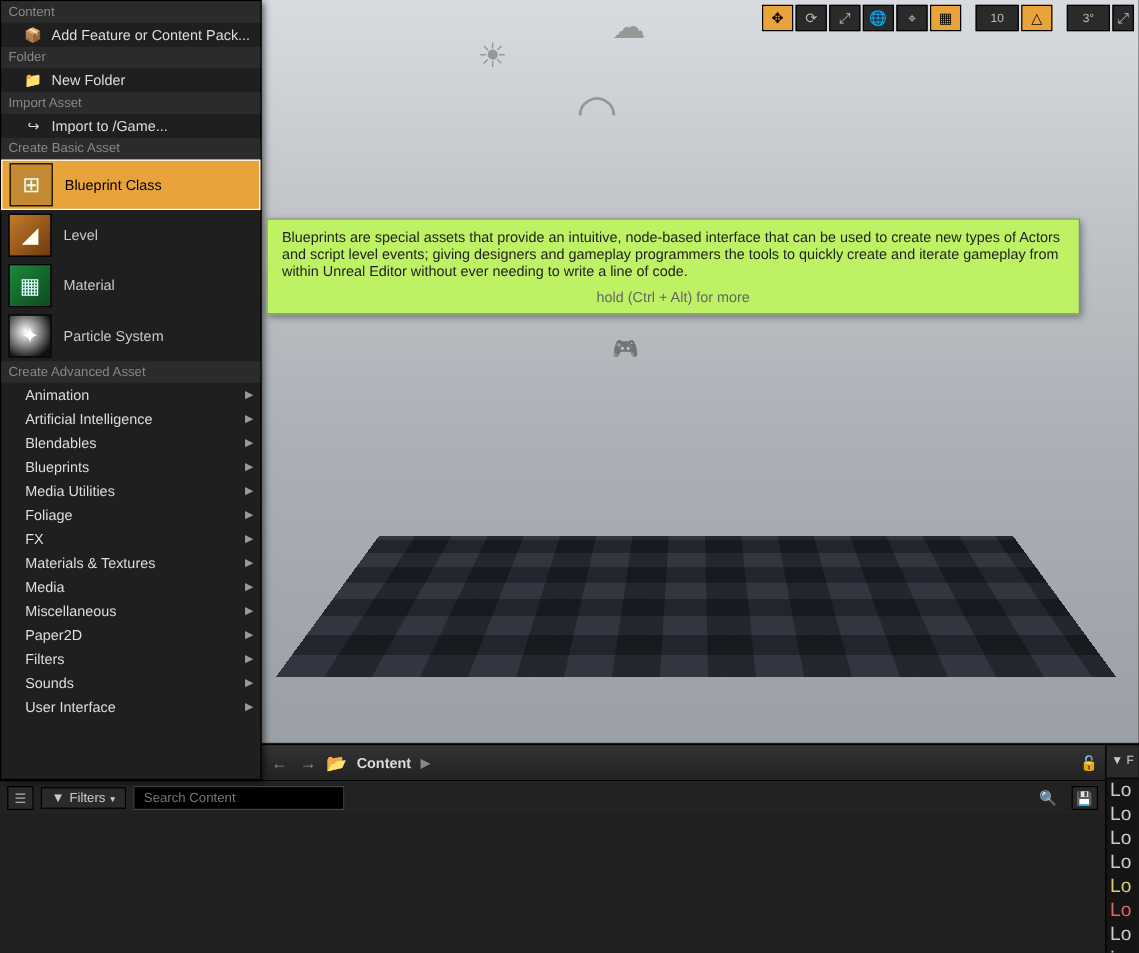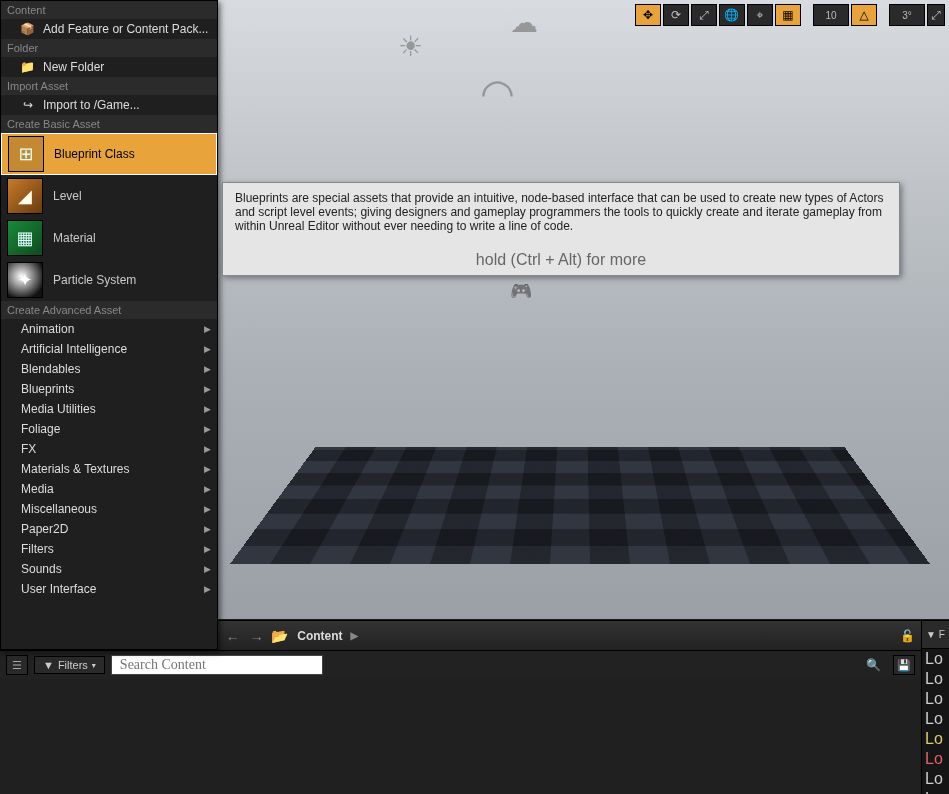--- a/index.html
+++ b/index.html
@@ -48,24 +48,24 @@
 .basic-asset.highlight .thumb { background: rgba(0,0,0,0.15); }
 
 .thumb.blueprint { background: linear-gradient(135deg,#5a7fa0,#2d4a66); color:#dff; }
 .thumb.level { background: linear-gradient(135deg,#c67b2a,#6b3a0e); color:#ffe; }
 .thumb.material { background: linear-gradient(135deg,#1a8a3a,#0d4a1e); color:#dff; }
 .thumb.particle { background: radial-gradient(circle at 40% 40%, #fff, #888 40%, #111 80%); color:#fff; }
 
 
 .tooltip {
   position: absolute; left: 222px; top: 182px; width: 678px; z-index: 60;
-  background: #e5e5e5; border: 1px solid #888; padding: 8px 12px 6px; color: #222;
+  background: #bef264; border: 1px solid #888; padding: 8px 12px 6px; color: #222;
   box-shadow: 2px 2px 6px rgba(0,0,0,.4);
 }
-.tooltip-hint { text-align: center; color: #666; font-size: 16px; margin-top: 18px; }
+.tooltip-hint { text-align: center; color: #666; font-size: 12px; margin-top: 8px; }
 
 
 .vp-toolbar {
   position: absolute; right: 4px; top: 4px; display: flex; gap: 2px; z-index: 30;
 }
 .vp-btn {
   width: 26px; height: 22px; background: #2a2a2a; border: 1px solid #000; display:flex; align-items:center; justify-content:center;
   color: #bbb; font-size: 12px;
 }
 .vp-btn.active { background: #e8a33a; color: #000; }
@@ -95,22 +95,22 @@
 .folder-icon { color: #d8b060; font-size: 14px; }
 .lock-icon { margin-left: auto; color: #888; }
 
 .cb-toolbar2 {
   display: flex; align-items: center; gap: 6px; height: 28px; padding: 0 6px;
   background: #222;
 }
 .icon-btn { width: 22px; height: 20px; background: #2a2a2a; border: 1px solid #000; display:flex; align-items:center; justify-content:center; color:#aaa; font-size:11px; }
 .filters-btn { display: flex; align-items: center; gap: 4px; padding: 2px 8px; background: #2a2a2a; border: 1px solid #000; color:#ccc; font-size:11px; }
 .search-box {
-  flex: 1; height: 20px; background: #ffffff; border: 1px solid #444; color: #888; padding: 0 24px 0 8px;
-  font-size: 14px; position: relative; font-family: Liberation Serif, serif;
+  flex: 1; height: 20px; background: #000000; border: 1px solid #444; color: #888; padding: 0 24px 0 8px;
+  font-size: 11px; position: relative;
 }
 .search-wrap { flex: 1; position: relative; }
 .search-icon { position: absolute; right: 6px; top: 3px; color: #888; font-size: 12px; }
 
 .cb-content { flex: 1; height: 116px; background: #202020; }
 
 
 .log-panel {
   position: absolute; right: 0; bottom: 0; width: 28px; height: 174px; background: #151515; border-top:1px solid #000; border-left:1px solid #000;
   overflow: hidden; z-index: 11;

